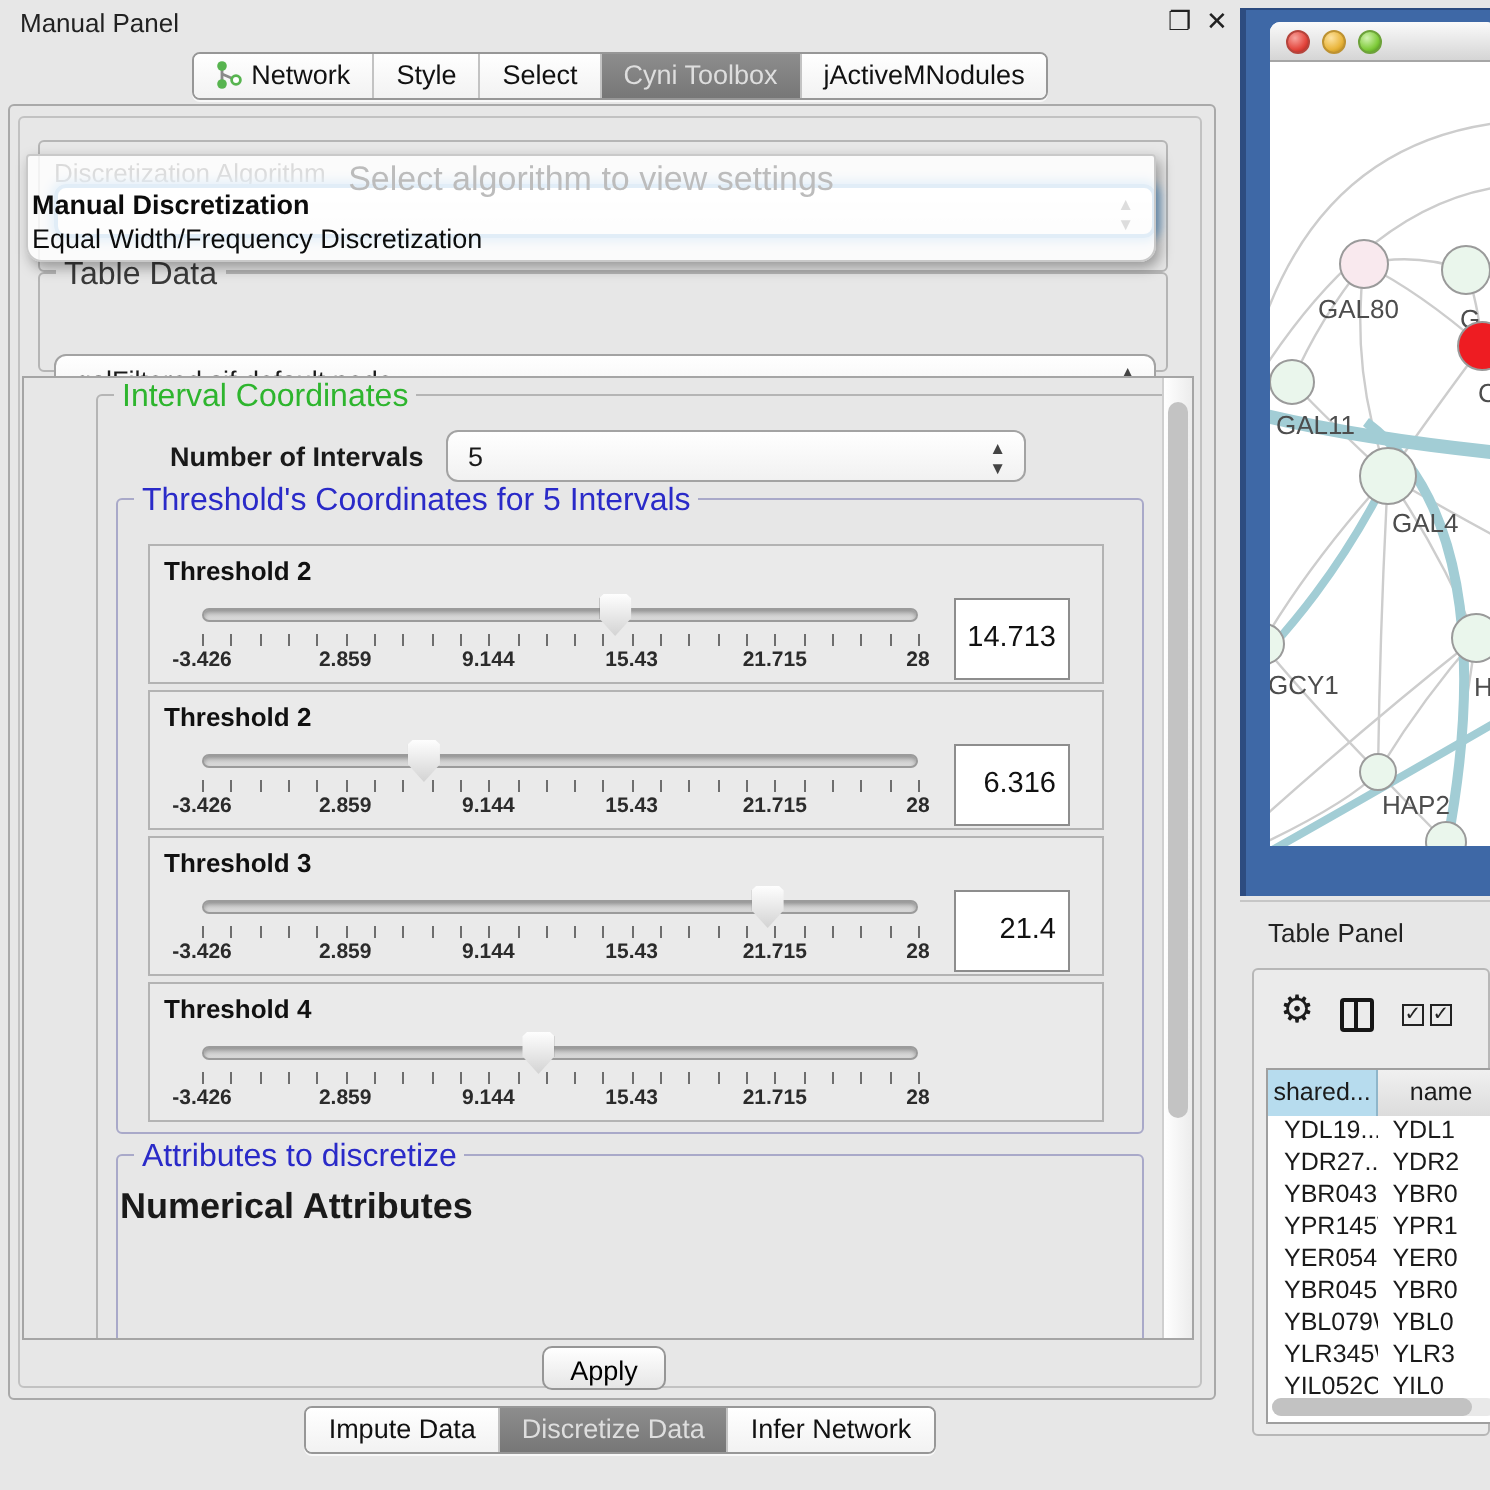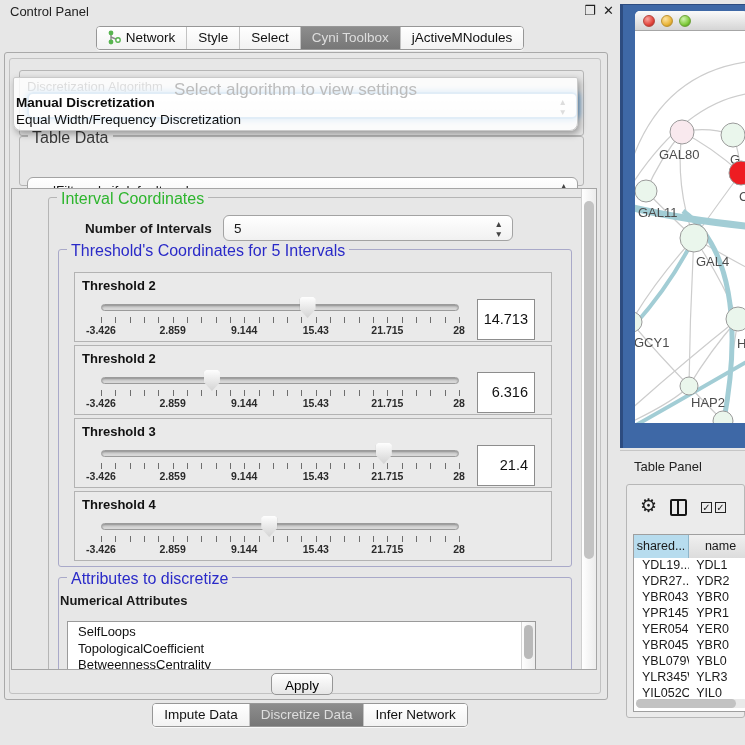--- a/index.html
+++ b/index.html
@@ -76,21 +76,21 @@
   .dt-row { display:flex; height:16px; font-size:12.5px; }
   .dt-c1 { width:74px; padding-left:8px; white-space:nowrap; overflow:hidden; }
   .dt-c2 { width:85px; padding-left:7px; white-space:nowrap; overflow:hidden; }
   .hscroll { position:absolute; left:2px; bottom:3px; width:112px; height:9px; background:#e9e9e9; border-radius:5px; }
   .hscroll .thumb-h { position:absolute; left:0; top:0; height:9px; width:100px; background:#c2c2c2; border-radius:5px; }
 </style>
 </head>
 <body>
 
 <div class="abs cp-titlebar">
-  <div class="abs cp-title">Control Panel</div>
+  <div class="abs cp-title">Manual Panel</div>
   <div class="abs win-btn" style="left:584px;">❐</div>
   <div class="abs win-btn" style="left:603px;">✕</div>
 </div>
 
 <div class="abs tabbar">
   <div class="seg-control">
     <div class="seg">
       <svg width="13" height="15" viewBox="0 0 13 15">
         <line x1="3" y1="3" x2="3" y2="12" stroke="#8a8a8a" stroke-width="1.4"></line>
         <line x1="3" y1="7" x2="10" y2="10" stroke="#8a8a8a" stroke-width="1.4"></line>
@@ -311,31 +311,21 @@
         <div class="tick-lbl" style="left: 240.8px;">15.43</div>
         <div class="tick-lbl" style="left: 312.4px;">21.715</div>
         <div class="tick-lbl" style="left: 384px;">28</div>
         <div class="slider-thumb" style="left: 186.26px;"></div>
       </div>
     </div>
 
   <div class="groupbox" style="position:absolute; left:46px; top:388px; width:514px; height:104px; border-color:#a9a9c9;">
     <span class="group-label lbl-blue">Attributes to discretize</span>
   </div>
-  <div style="position:absolute; left:48px; top:404px; font-weight:bold; font-size:13px;">Numerical Attributes</div>
-  <div class="listbox" style="left:55px; top:432px; width:469px; height:60px;">
-    <div id="attr-items" style="padding-top:2px;">
-        <div class="list-item">SelfLoops</div>
-        <div class="list-item">TopologicalCoefficient</div>
-        <div class="list-item">BetweennessCentrality</div>
-      </div>
-    <div style="position:absolute; right:0; top:0; width:14px; height:100%; background:linear-gradient(to right,#fdfdfd,#ededed); border-left:1px solid #d4d4d4;">
-      <div style="position:absolute; left:2px; top:3px; width:9px; height:34px; background:#b9b9b9; border-radius:5px;"></div>
-    </div>
-  </div>
+  <div style="position:absolute; left:48px; top:404px; font-weight:bold; font-size:18px;">Numerical Attributes</div>
 
   <div class="vscroll">
     <div class="thumb-v" style="top:12px; height:358px;"></div>
   </div>
 </div>
 
 <button class="abs push-btn" style="left:271px; top:673px; width:62px; height:22px;">Apply</button>
 
 <div class="abs" style="left:0; top:703px; width:620px; text-align:center;">
   <div class="seg-control">

